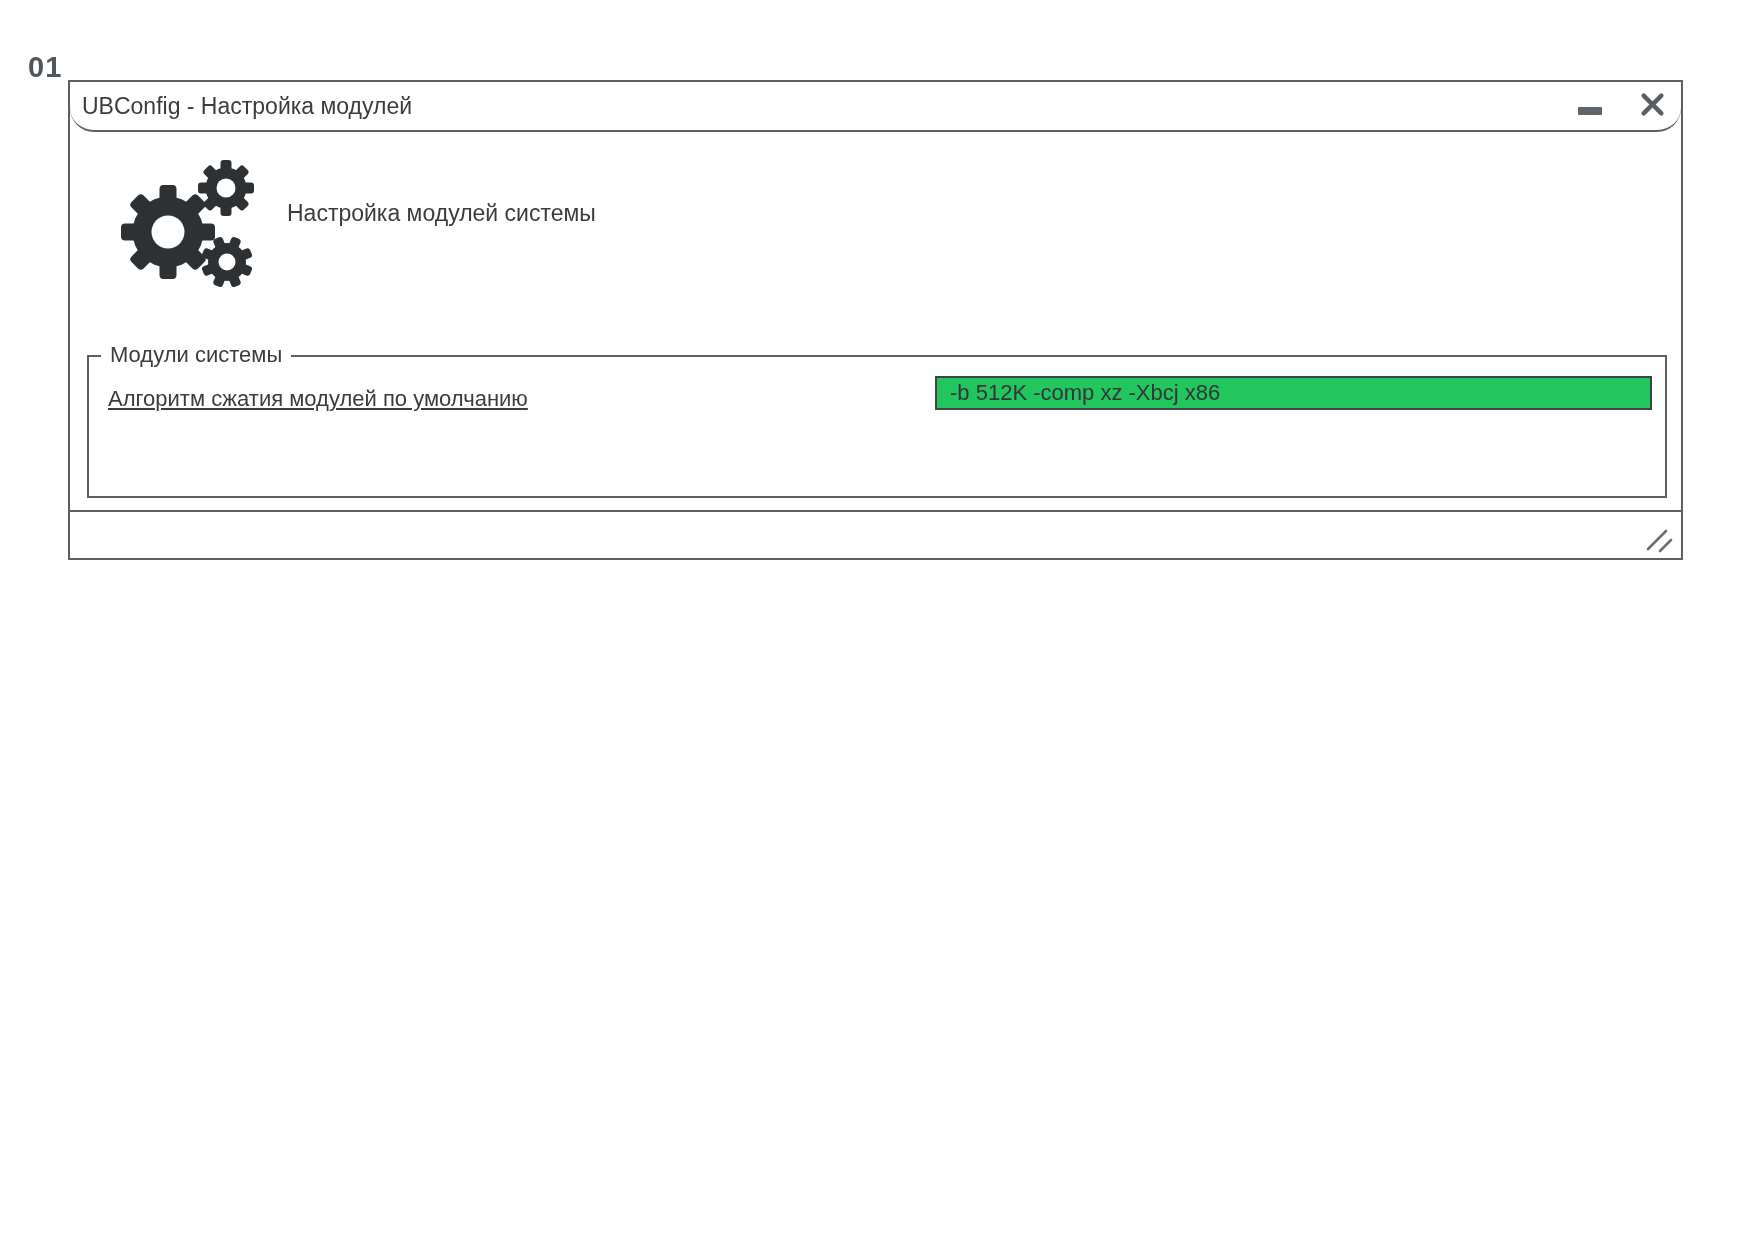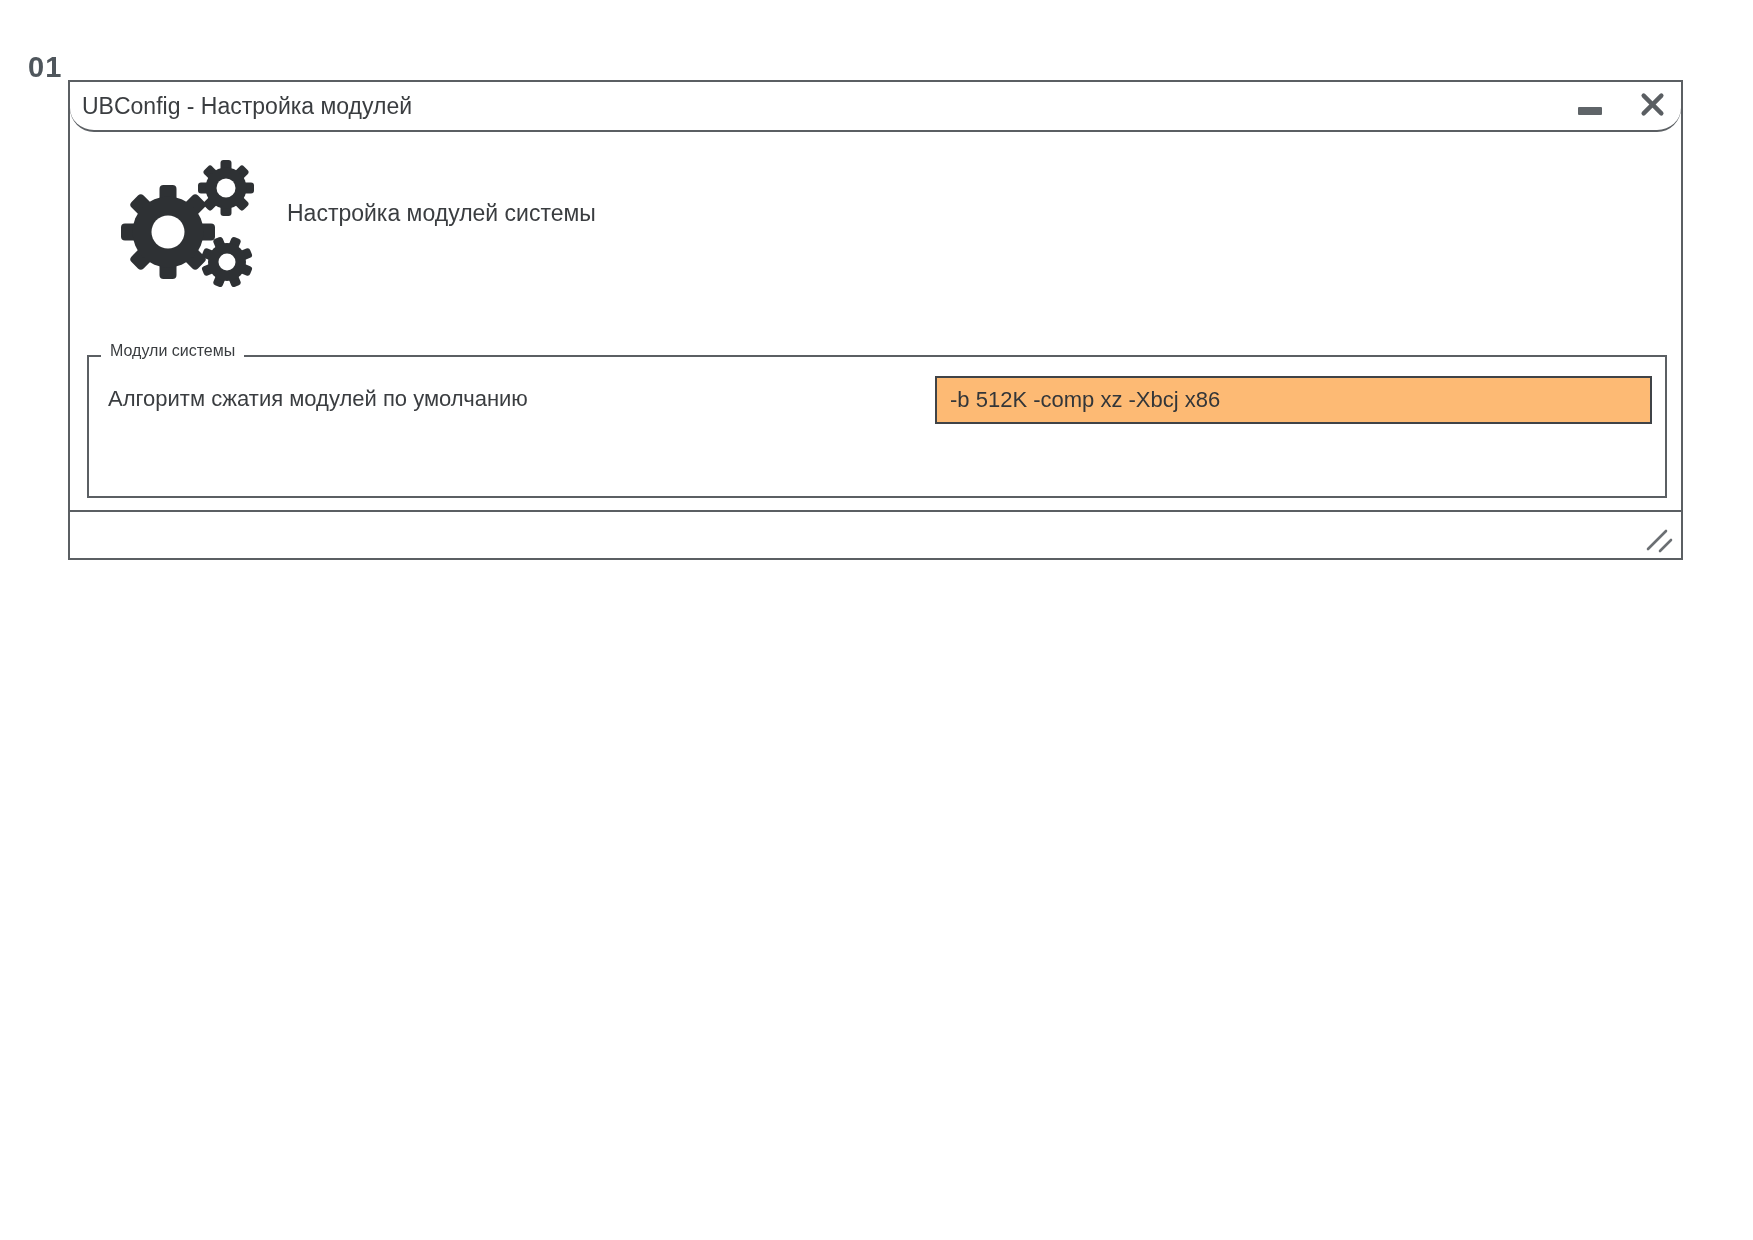--- a/index.html
+++ b/index.html
@@ -53,31 +53,31 @@
   
   .groupbox {
     position: absolute; left: 17px; top: 223px;
     width: 1580px; height: 143px;
     border: 2px solid #5b5f63;
     background: #ffffff;
   }
   .legend {
     position: absolute; top: -15px; left: 12px;
     background: #ffffff; padding: 0 9px;
-    font-size: 16px; color: #3a3d40; white-space: nowrap;
+    font-size: 22px; color: #3a3d40; white-space: nowrap;
   }
-  .field-row { position: absolute; left: 19px; right: 13px; height: 46px; display: flex; align-items: center; }
+  .field-row { position: absolute; left: 19px; right: 13px; height: 46px; display: flex; align-items: center; text-decoration: underline; }
   .field-row.row1 { top: 19px; }
   .field-row.row2 { top: 82px; }
   .field-label { font-size: 22px; color: #3a3d40; white-space: nowrap; }
   .field-input {
     position: absolute; left: 827px; top: 0;
-    width: 717px; height: 48px;
+    width: 717px; height: 34px;
     border: 2px solid #3f4347; border-radius: 0;
-    background: #fdba74;
+    background: #22c55e;
     font-family: "Liberation Sans", "DejaVu Sans", sans-serif;
     font-size: 22px; color: #333639;
     padding: 0 13px;
   }
   
   .statusbar {
     flex: 0 0 48px; height: 48px;
     border-top: 2px solid #5b5f63;
     position: relative;
   }

